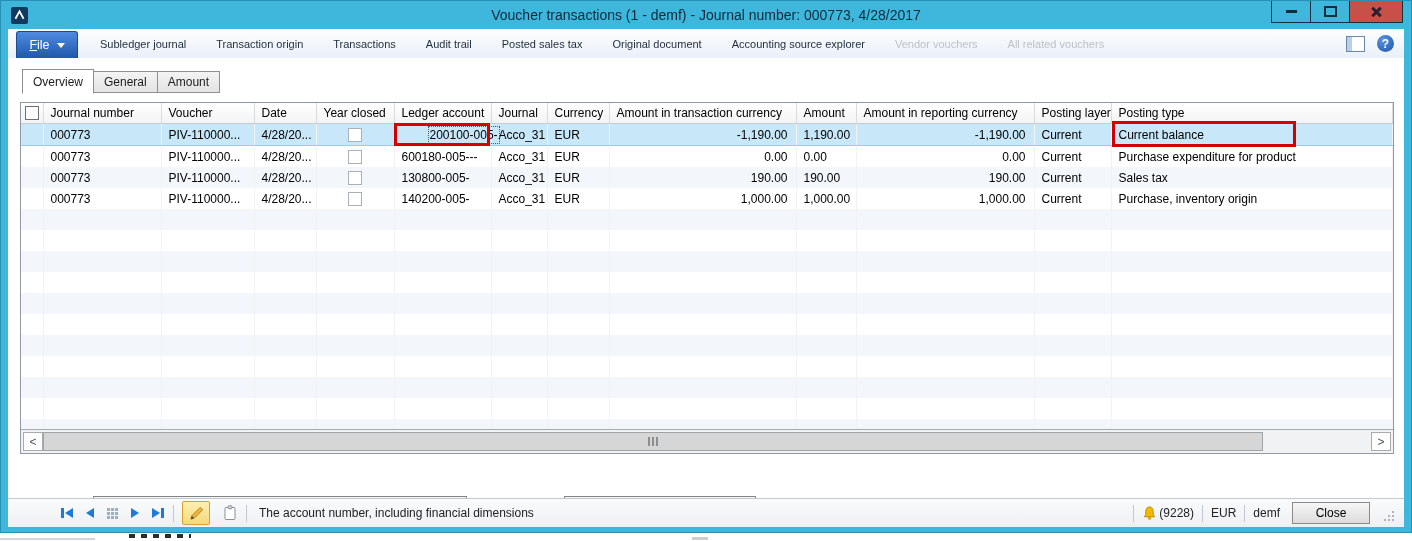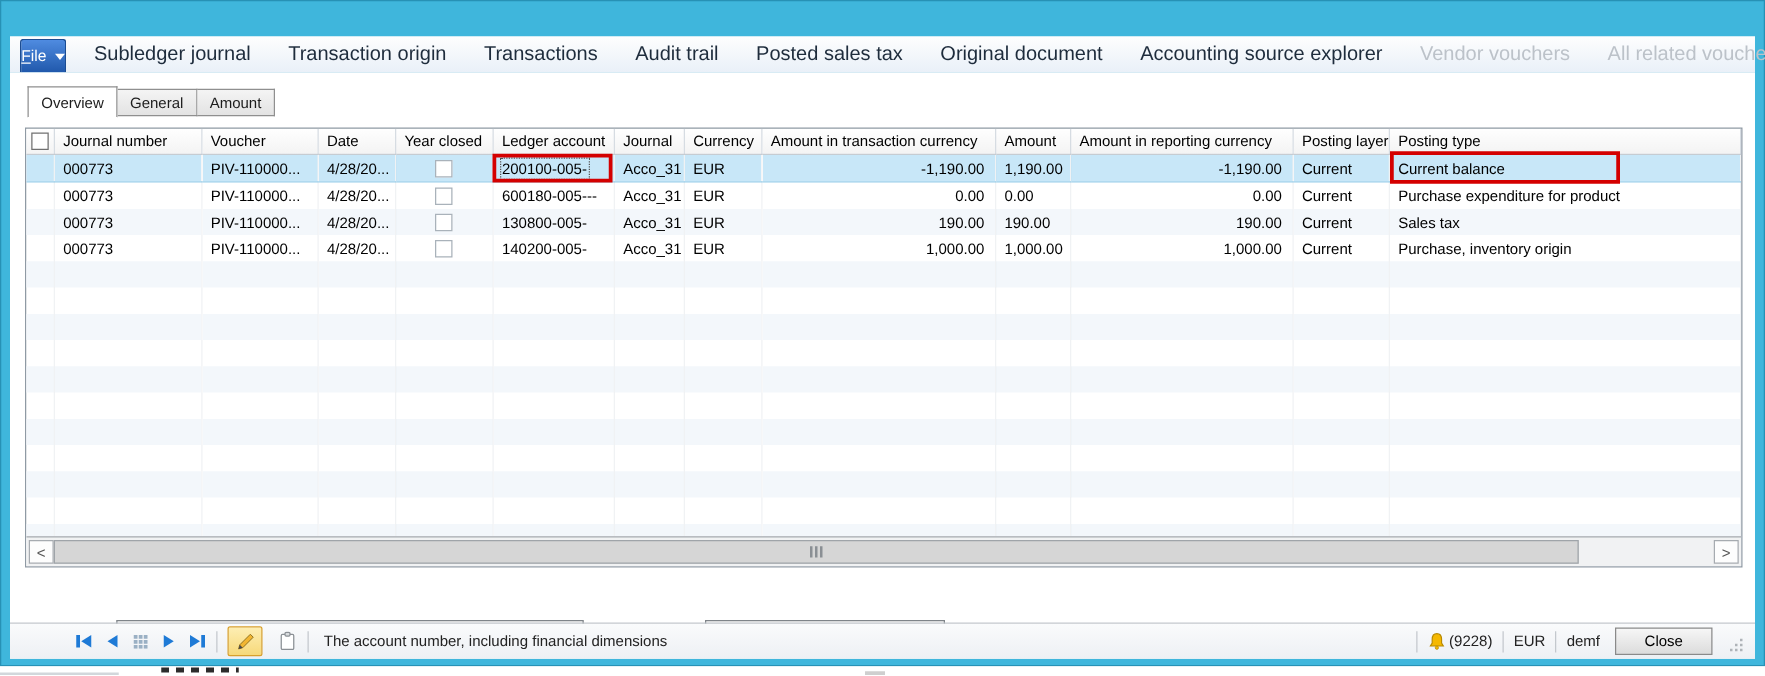--- a/index.html
+++ b/index.html
@@ -28,21 +28,21 @@
   
   .menubar{position:absolute;left:7px;right:7px;top:28px;height:29px;
     background:linear-gradient(#fefefe,#e9f0f8);border-bottom:1px solid #cdd9e6;
     display:flex;align-items:center;}
   .file-btn{margin-left:8px;height:26px;margin-top:2px;width:60px;display:flex;align-items:center;justify-content:center;
     background:linear-gradient(#4f8be0,#2058ab);border:1px solid #1b4c92;border-bottom:none;
     border-radius:3px 3px 0 0;color:#fff;font-size:12.5px;gap:7px;cursor:pointer;}
   .file-btn .lbl::first-letter{text-decoration:underline;}
   .caret{width:0;height:0;border-left:4px solid transparent;border-right:4px solid transparent;border-top:5px solid #fff;}
   .menu-items{display:flex;align-items:center;margin-left:22px;gap:30px;}
-  .menu-item{font-size:16px;color:#1e2c3c;cursor:pointer;white-space:nowrap;}
+  .menu-item{font-size:11px;color:#1e2c3c;cursor:pointer;white-space:nowrap;}
   .menu-item.disabled{color:#bcc2c9;cursor:default;}
   .menubar-right{margin-left:auto;display:flex;align-items:center;gap:12px;margin-right:10px;}
   .pane-icon{width:17px;height:14px;border:1px solid #6b87a8;background:#fff;position:relative;cursor:pointer;}
   .pane-icon:before{content:"";position:absolute;left:0;top:0;bottom:0;width:5px;background:#b8cfe8;}
   .help-icon{width:17px;height:17px;border-radius:50%;background:radial-gradient(circle at 35% 30%,#5b93e0,#1d55a8);
     color:#fff;font-size:12px;font-weight:bold;display:flex;align-items:center;justify-content:center;cursor:pointer;}
 
   
   .content{position:absolute;left:7px;right:7px;top:57px;bottom:5px;background:#fff;}
 
@@ -63,21 +63,21 @@
   .grid-table td{height:21px;font-size:12px;color:#000;padding:0 0 0 7px;white-space:nowrap;overflow:hidden;
     border-right:1px solid rgba(110,130,150,0.10);}
   .grid-table td.r{text-align:right;padding:0 8px 0 0;}
   .grid-table td.c{text-align:center;padding:0;}
   tr.stripe td{background:#f3f7fb;}
   tr.sel td{background:#c8e7f8;border-bottom:1px solid #97cdea;}
   .cb{display:inline-block;width:12px;height:12px;border:1px solid #a9b2ba;background:#fff;vertical-align:middle;cursor:pointer;}
   th .cb{border-color:#707070;}
   td.annot-cell{position:relative;overflow:visible;}
   .red-box{position:absolute;border:3px solid #d40000;pointer-events:none;z-index:5;}
-  .focus-dotted{outline:1px dotted #555;outline-offset:1px;}
+  .focus-dotted{outline:1px dotted #555;outline-offset:1px;margin-left:28px;}
 
   
   .hscroll{position:absolute;left:0;right:0;bottom:0;height:23px;background:#f1f2f3;
     border-top:1px solid #a6abb0;z-index:6;display:block;}
   .hs-btn{position:absolute;top:2px;bottom:2px;width:18px;background:#fdfdfd;border:1px solid #a6abb0;
     color:#555;font-size:12px;display:flex;align-items:center;justify-content:center;cursor:pointer;}
   .hs-left{left:2px;}
   .hs-right{right:2px;}
   .hs-thumb{position:absolute;left:22px;top:2px;bottom:2px;width:1218px;background:#d6d6d6;
     border:1px solid #9fa4a9;display:flex;align-items:center;justify-content:center;gap:2px;cursor:pointer;}
@@ -118,20 +118,39 @@
     background:repeating-linear-gradient(90deg,#2c2c2c 0 6px,transparent 6px 12px);}
   .sliver .seg1{position:absolute;left:0;top:5px;width:95px;height:2px;background:#d2d7db;}
   .sliver .seg2{position:absolute;left:692px;top:4px;width:16px;height:3px;background:#cfcfcf;}
 </style>
 </head>
 <body>
 
 <div class="screen">
   <div class="window">
 
+    <div class="titlebar">
+      <span class="app-icon">
+        <svg width="13" height="13" viewBox="0 0 16 16">
+            <path d="M3 12 L8 3 L13 12" stroke="#fff" fill="none" stroke-width="2.2"></path>
+          </svg>
+      </span>
+      <span class="title-text">Voucher transactions (1 - demf) - Journal number: 000773, 4/28/2017</span>
+      <span class="win-controls">
+        <span class="win-btn">
+            <span class="glyph-min"></span>
+          </span>
+        <span class="win-btn">
+            <span class="glyph-max"></span>
+          </span>
+        <span class="win-btn close">
+            <span class="glyph-x"></span>
+          </span>
+      </span>
+    </div>
 
     <div class="menubar">
       <span class="file-btn">
         <span class="lbl">File</span>
         <span class="caret"></span>
       </span>
       <span class="menu-items">
           <span class="menu-item">Subledger journal</span>
           <span class="menu-item">Transaction origin</span>
           <span class="menu-item">Transactions</span>

